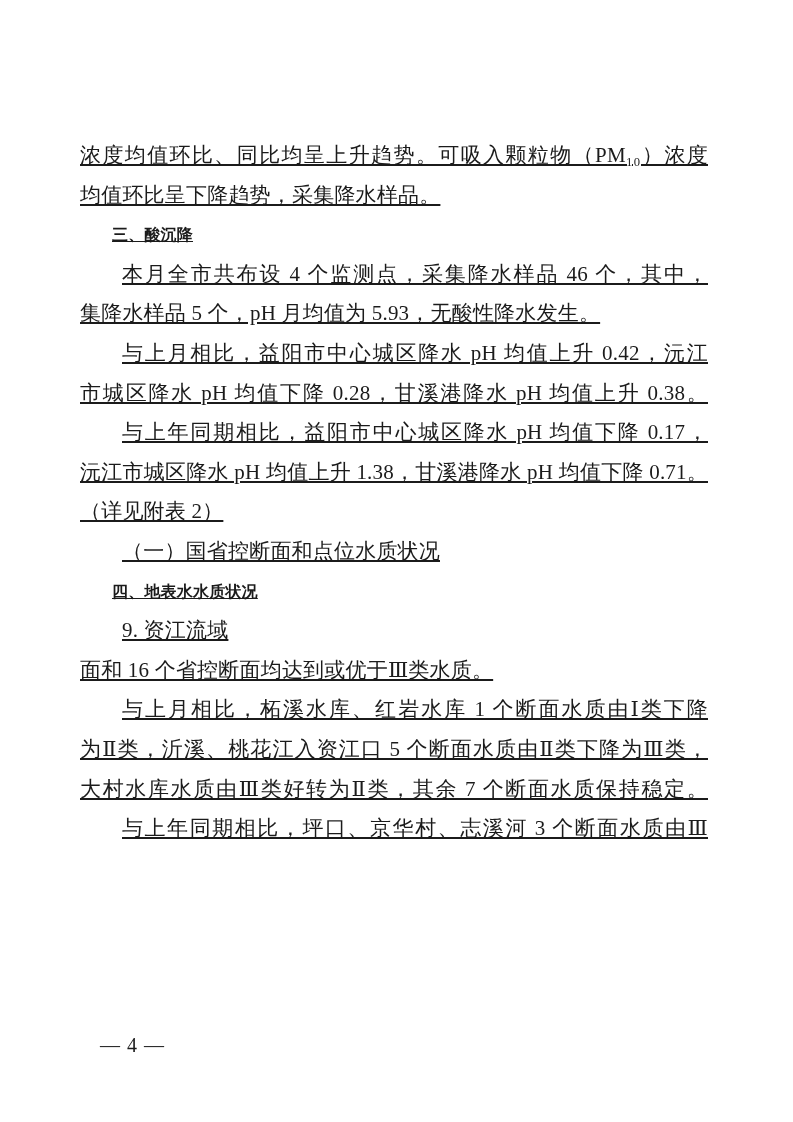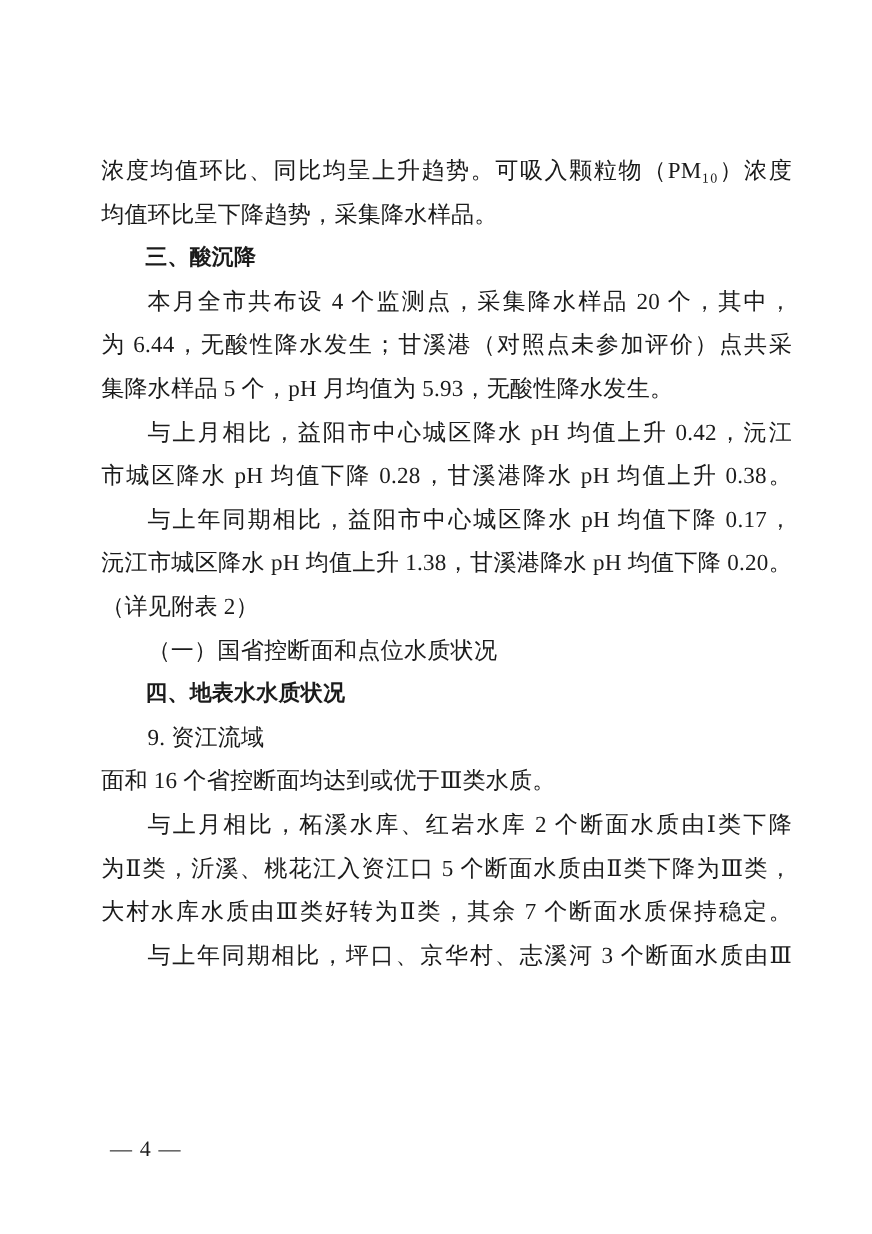--- a/index.html
+++ b/index.html
@@ -11,42 +11,43 @@
     position: relative;
     width: 793px;
     height: 1122px;
     background: #ffffff;
     overflow: hidden;
     font-family: "Liberation Serif", "DejaVu Serif", serif;
     color: #1b1b1b;
   }
   .content {
     position: absolute;
-    left: 92px;
+    left: 80px;
     top: 136px;
     width: 628px;
+    text-decoration: underline;
   }
   .ln {
     height: 39.6px;
     line-height: 39.6px;
     font-size: 21px;
     white-space: normal;
     letter-spacing: 0.2px;
   }
   .jf {
     text-align: justify;
     text-align-last: justify;
   }
   .indent {
     text-indent: 2em;
   }
   .h {
     font-family: "Liberation Sans", "DejaVu Sans", sans-serif;
     font-weight: 700;
-    font-size: 20px;
+    font-size: 16px;
   }
   .kai {
     font-family: "Liberation Serif", "DejaVu Serif", serif;
   }
   .footer {
     position: absolute;
     left: 100px;
     top: 1032px;
     font-size: 20px;
     line-height: 26px;
@@ -55,31 +56,30 @@
   }
 </style>
 </head>
 <body>
 
 <div class="page">
   <div class="content">
     <div class="ln jf">浓度均值环比、同比均呈上升趋势。可吸入颗粒物（PM₁₀）浓度</div>
     <div class="ln">均值环比呈下降趋势，采集降水样品。</div>
     <div class="ln h indent">三、酸沉降</div>
-    <div class="ln jf indent">本月全市共布设 4 个监测点，采集降水样品 20 个，其中，</div>
-    <div class="ln jf">为 6.44，无酸性降水发生；甘溪港（对照点未参加评价）点共采</div>
+    <div class="ln jf indent">本月全市共布设 4 个监测点，采集降水样品 46 个，其中，</div>
     <div class="ln">集降水样品 5 个，pH 月均值为 5.93，无酸性降水发生。</div>
     <div class="ln jf indent">与上月相比，益阳市中心城区降水 pH 均值上升 0.42，沅江</div>
     <div class="ln jf">市城区降水 pH 均值下降 0.28，甘溪港降水 pH 均值上升 0.38。</div>
     <div class="ln jf indent">与上年同期相比，益阳市中心城区降水 pH 均值下降 0.17，</div>
-    <div class="ln jf">沅江市城区降水 pH 均值上升 1.38，甘溪港降水 pH 均值下降 0.20。</div>
+    <div class="ln jf">沅江市城区降水 pH 均值上升 1.38，甘溪港降水 pH 均值下降 0.71。</div>
     <div class="ln">（详见附表 2）</div>
     <div class="ln kai indent">（一）国省控断面和点位水质状况</div>
     <div class="ln h indent">四、地表水水质状况</div>
     <div class="ln indent">9. 资江流域</div>
     <div class="ln">面和 16 个省控断面均达到或优于Ⅲ类水质。</div>
-    <div class="ln jf indent">与上月相比，柘溪水库、红岩水库 2 个断面水质由Ⅰ类下降</div>
+    <div class="ln jf indent">与上月相比，柘溪水库、红岩水库 1 个断面水质由Ⅰ类下降</div>
     <div class="ln jf">为Ⅱ类，沂溪、桃花江入资江口 5 个断面水质由Ⅱ类下降为Ⅲ类，</div>
     <div class="ln jf">大村水库水质由Ⅲ类好转为Ⅱ类，其余 7 个断面水质保持稳定。</div>
     <div class="ln jf indent">与上年同期相比，坪口、京华村、志溪河 3 个断面水质由Ⅲ</div>
   </div>
   <div class="footer">— 4 —</div>
 </div>
 
 </body></html>

